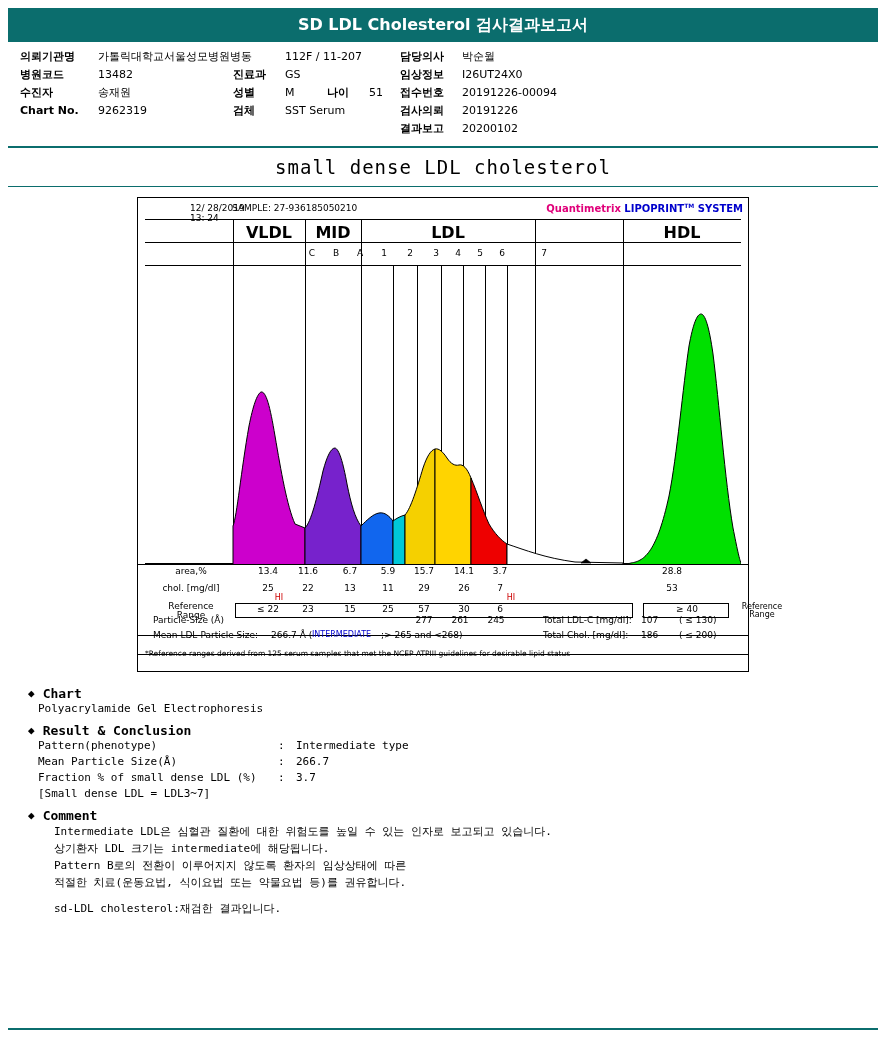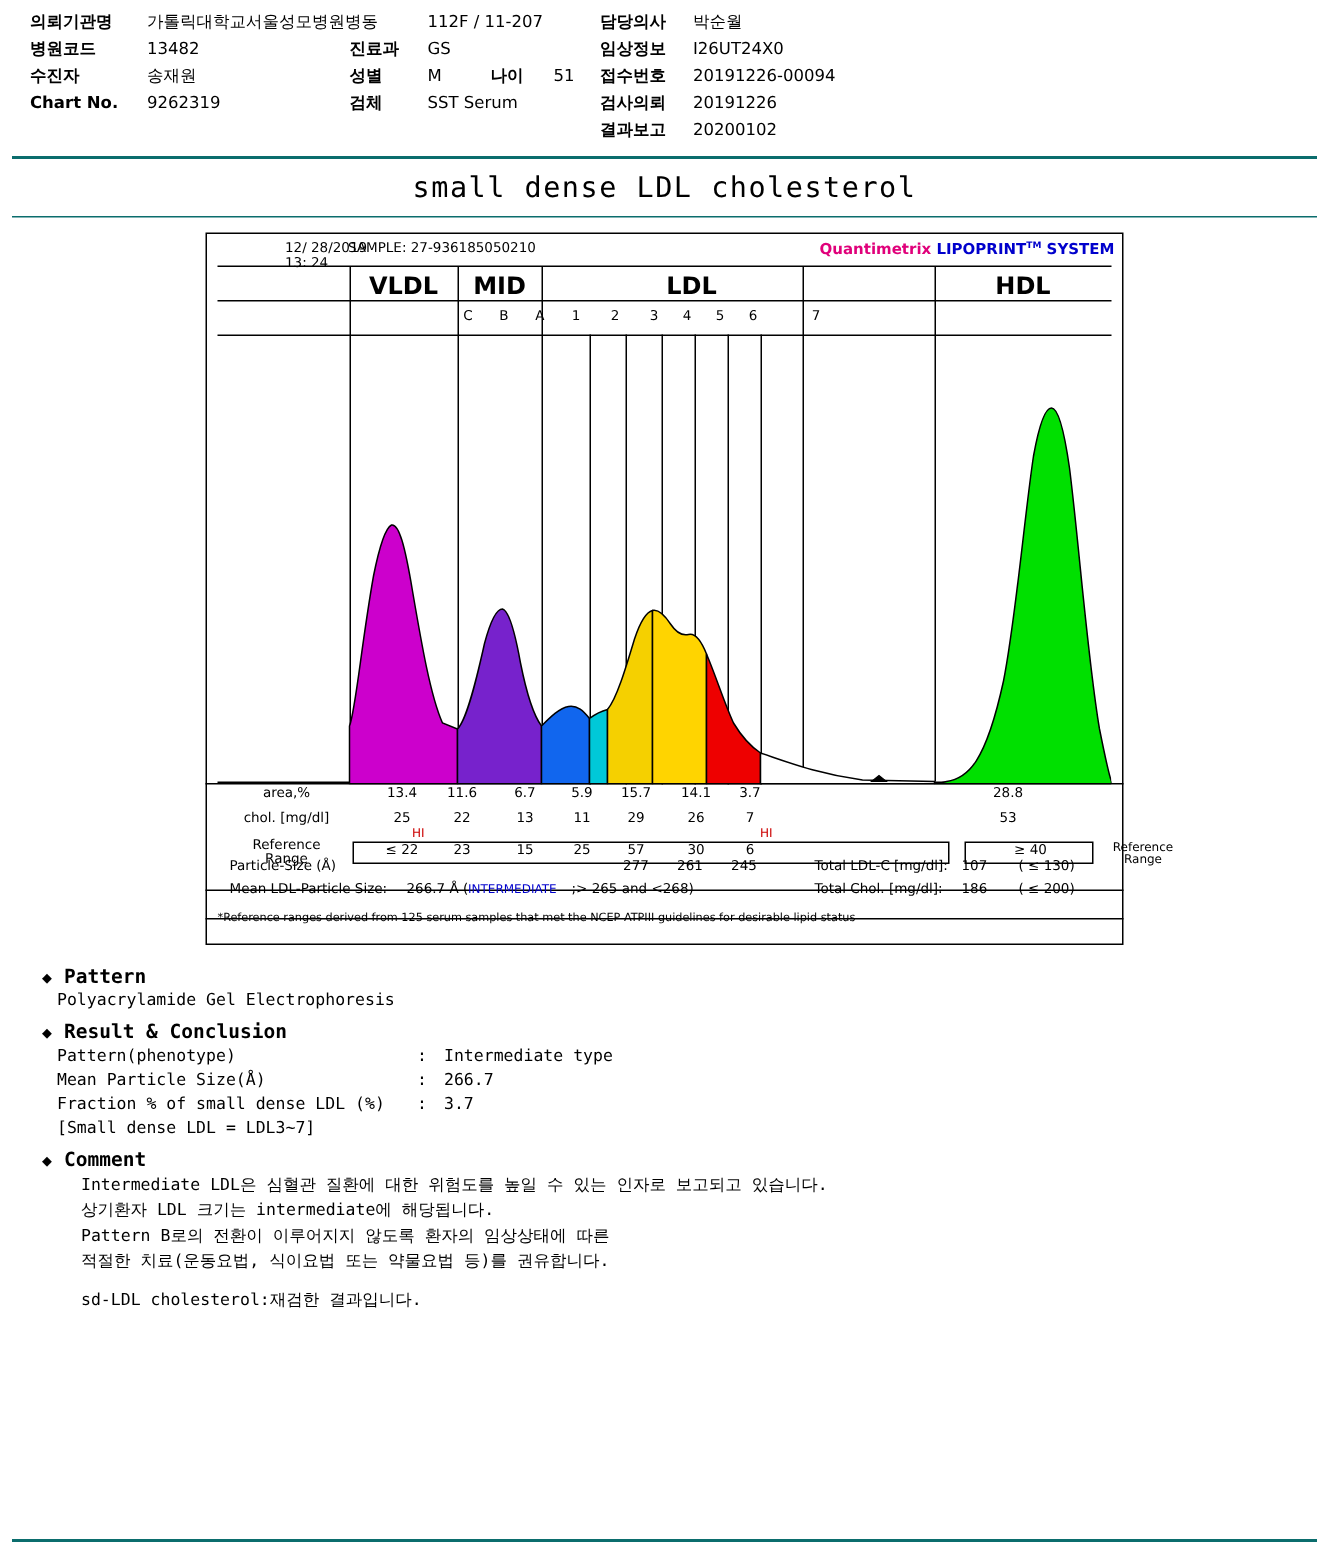--- a/index.html
+++ b/index.html
@@ -144,20 +144,21 @@
   .note { margin-left: 26px; font-size: 11px; line-height: 17px; }
   .gap { height: 9px; }
 
   .bottom-rule { position: absolute; left: 8px; right: 8px; bottom: 18px; height: 2px; background: #0b6d6d; }
 </style>
 </head>
 <body>
 
 <div class="page">
 
+  <div class="title-bar">SD LDL Cholesterol 검사결과보고서</div>
 
   <div class="patient-block">
     <div class="pb-col" style="left:20px;">
       <div class="pb-row"><span class="lbl" style="width:78px">의뢰기관명</span><span class="val">가톨릭대학교서울성모병원병동</span></div>
       <div class="pb-row"><span class="lbl" style="width:78px">병원코드</span><span class="val">13482</span></div>
       <div class="pb-row"><span class="lbl" style="width:78px">수진자</span><span class="val">송재원</span></div>
       <div class="pb-row"><span class="lbl" style="width:78px">Chart No.</span><span class="val">9262319</span></div>
     </div>
 
     <div class="pb-col" style="left:233px;">
@@ -202,21 +203,21 @@
       <div class="hdr-sep2"></div>
 
       <div class="vline" style="left:88px;"></div>
       <div class="vline" style="left:160px;"></div>
       <div class="vline" style="left:216px;"></div>
       <div class="vline" style="left:390px;"></div>
       <div class="vline" style="left:478px;"></div>
 
       <div class="band-lbl" style="left:88px; width:72px;">VLDL</div>
       <div class="band-lbl" style="left:160px; width:56px;">MID</div>
-      <div class="band-lbl" style="left:216px; width:174px;margin-left:13px;">LDL</div>
+      <div class="band-lbl" style="left:216px; width:174px;">LDL</div>
       <div class="band-lbl" style="left:478px; width:118px;">HDL</div>
 
       <div class="sub-lbl" style="left:160px;">C</div>
       <div class="sub-lbl" style="left:184px;">B</div>
       <div class="sub-lbl" style="left:208px;">A</div>
       <div class="sub-lbl" style="left:232px;">1</div>
       <div class="sub-lbl" style="left:258px;">2</div>
       <div class="sub-lbl" style="left:284px;">3</div>
       <div class="sub-lbl" style="left:306px;">4</div>
       <div class="sub-lbl" style="left:328px;">5</div>
@@ -331,21 +332,21 @@
 
     <div class="foot">
       <div>*Reference ranges derived from 125 serum samples that met the NCEP ATPIII guidelines for desirable lipid status</div>
     </div>
   </div>
 
   <div class="sections">
 
     <div class="sec-head">
       <span class="dia">◆</span>
-      <span>Pattern</span>
+      <span>Chart</span>
     </div>
     <div class="sec-body">Polyacrylamide Gel Electrophoresis</div>
 
     <div class="sec-head">
       <span class="dia">◆</span>
       <span>Result &amp; Conclusion</span>
     </div>
     <div class="sec-body">
       <div class="kv">
         <span class="k">Pattern(phenotype)</span>

